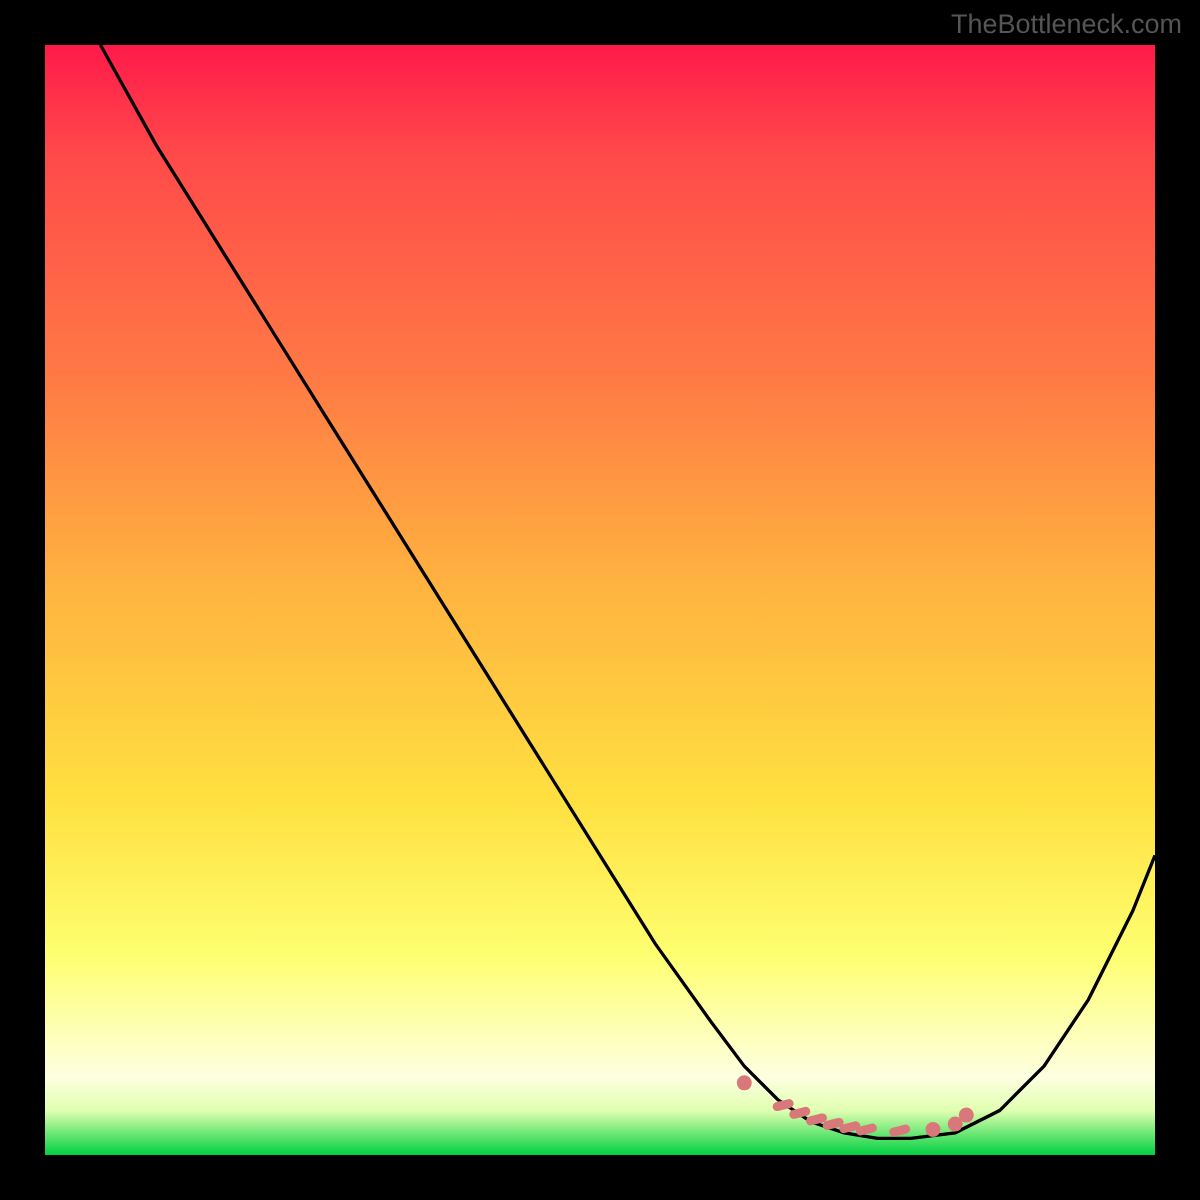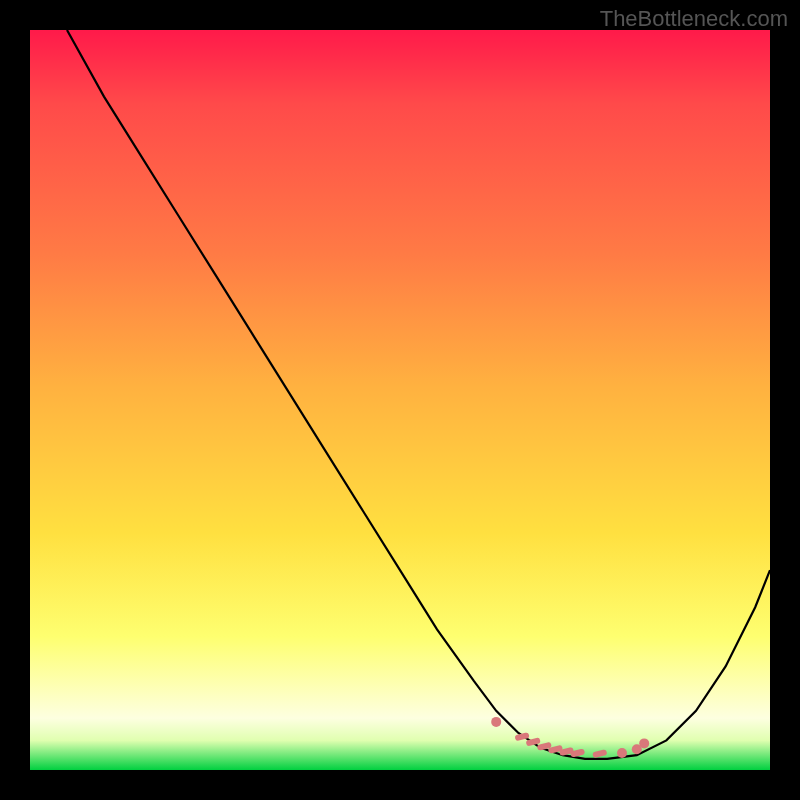--- a/index.html
+++ b/index.html
@@ -9,21 +9,21 @@
     width: 800px;
     height: 800px;
     position: relative;
     font-family: Arial, sans-serif;
   }
   .watermark {
     position: absolute;
     top: 6px;
     right: 12px;
     color: #555;
-    font-size: 22px;
+    font-size: 18px;
     font-weight: 500;
     z-index: 10;
   }
   .frame {
     position: absolute;
     top: 30px;
     left: 30px;
     width: 740px;
     height: 740px;
     background: #000;

